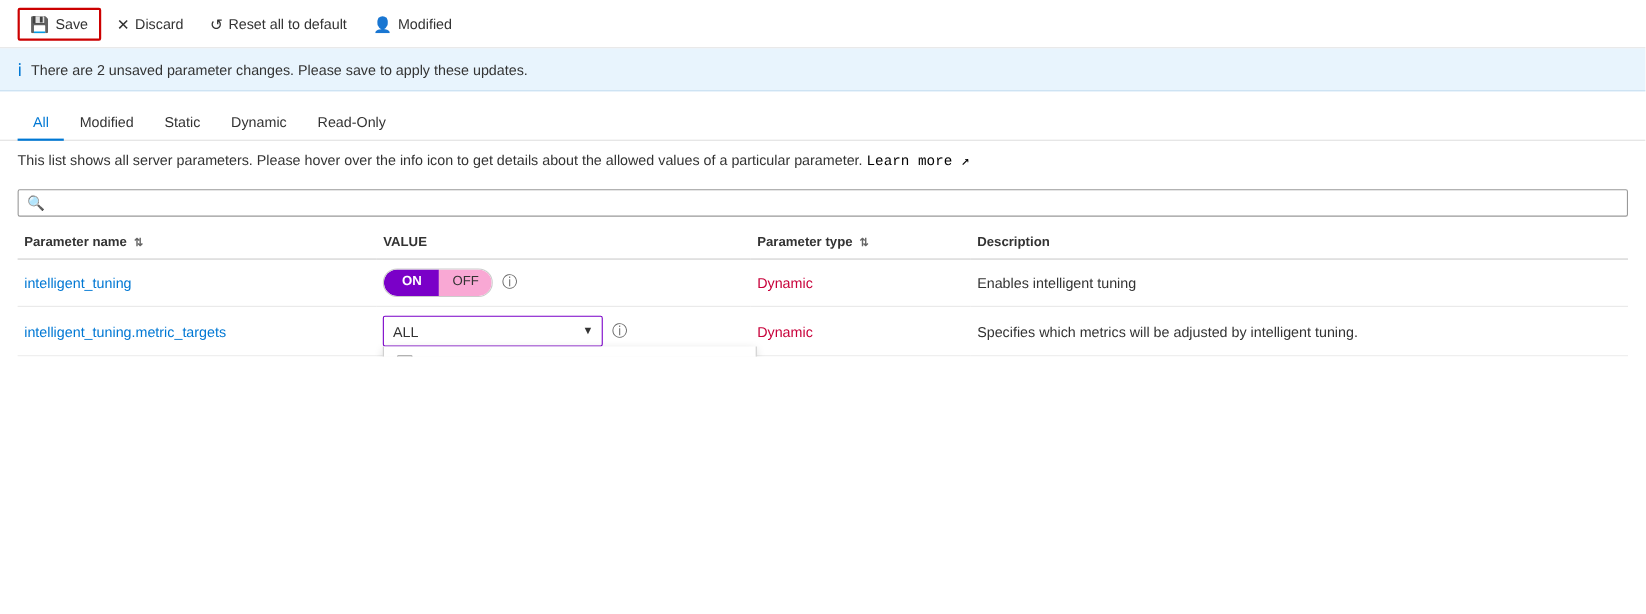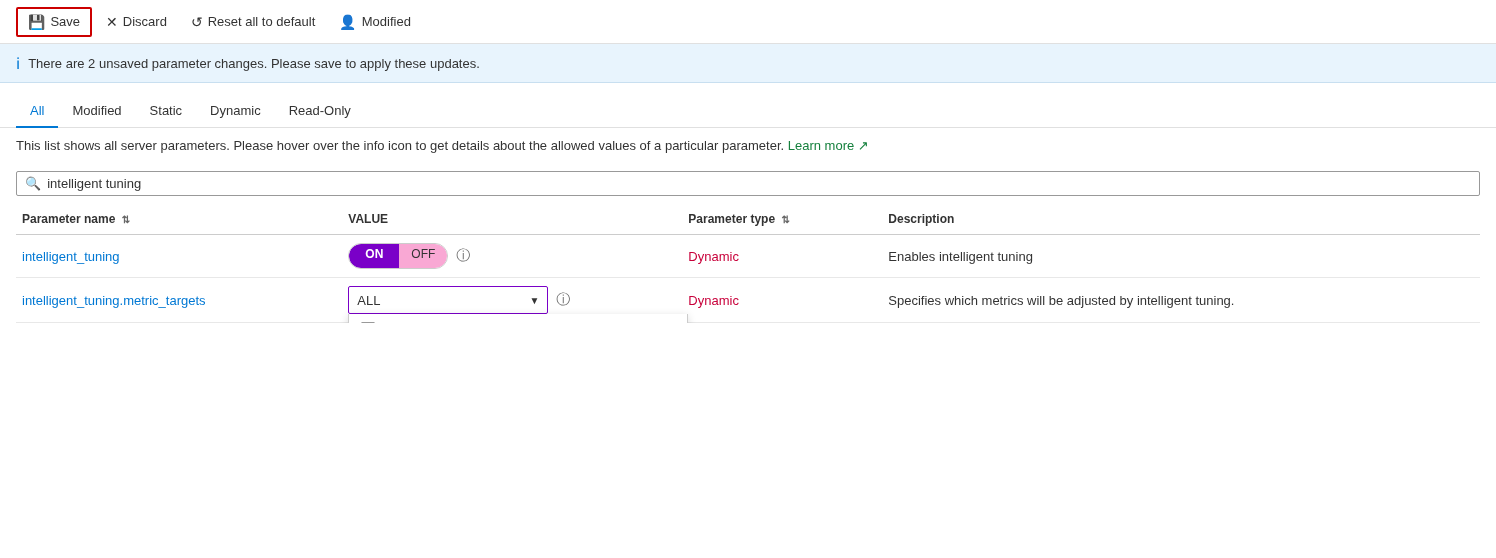--- a/index.html
+++ b/index.html
@@ -75,22 +75,23 @@
       font-weight: 500;
     }
 
     
     .desc-text {
       padding: 10px 16px;
       font-size: 13px;
       color: #333;
     }
     .desc-text a {
-      color: #15803d;
+      color: #000000;
       text-decoration: none;
+      font-family: Liberation Mono, monospace;
     }
 
     
     .search-area {
       padding: 8px 16px;
     }
     .search-box {
       display: flex;
       align-items: center;
       border: 1px solid #999;
@@ -282,21 +283,20 @@
 <div class="desc-text">
   <span>This list shows all server parameters. Please hover over the info icon to get details about the allowed values of a particular parameter.</span>
   <a href="#">
     <span>Learn more</span> ↗
   </a>
 </div>
 
 <div class="search-area">
   <div class="search-box">
     <span class="search-icon">🔍</span>
-    <input type="text" value="intelligent tuning" placeholder="intelligent tuning" style="">
   </div>
 </div>
 
 <div class="table-container">
   <table class="param-table">
     <thead>
       <tr>
         <th>
           <span>Parameter name</span>
           <span class="sort-icon">⇅</span>

